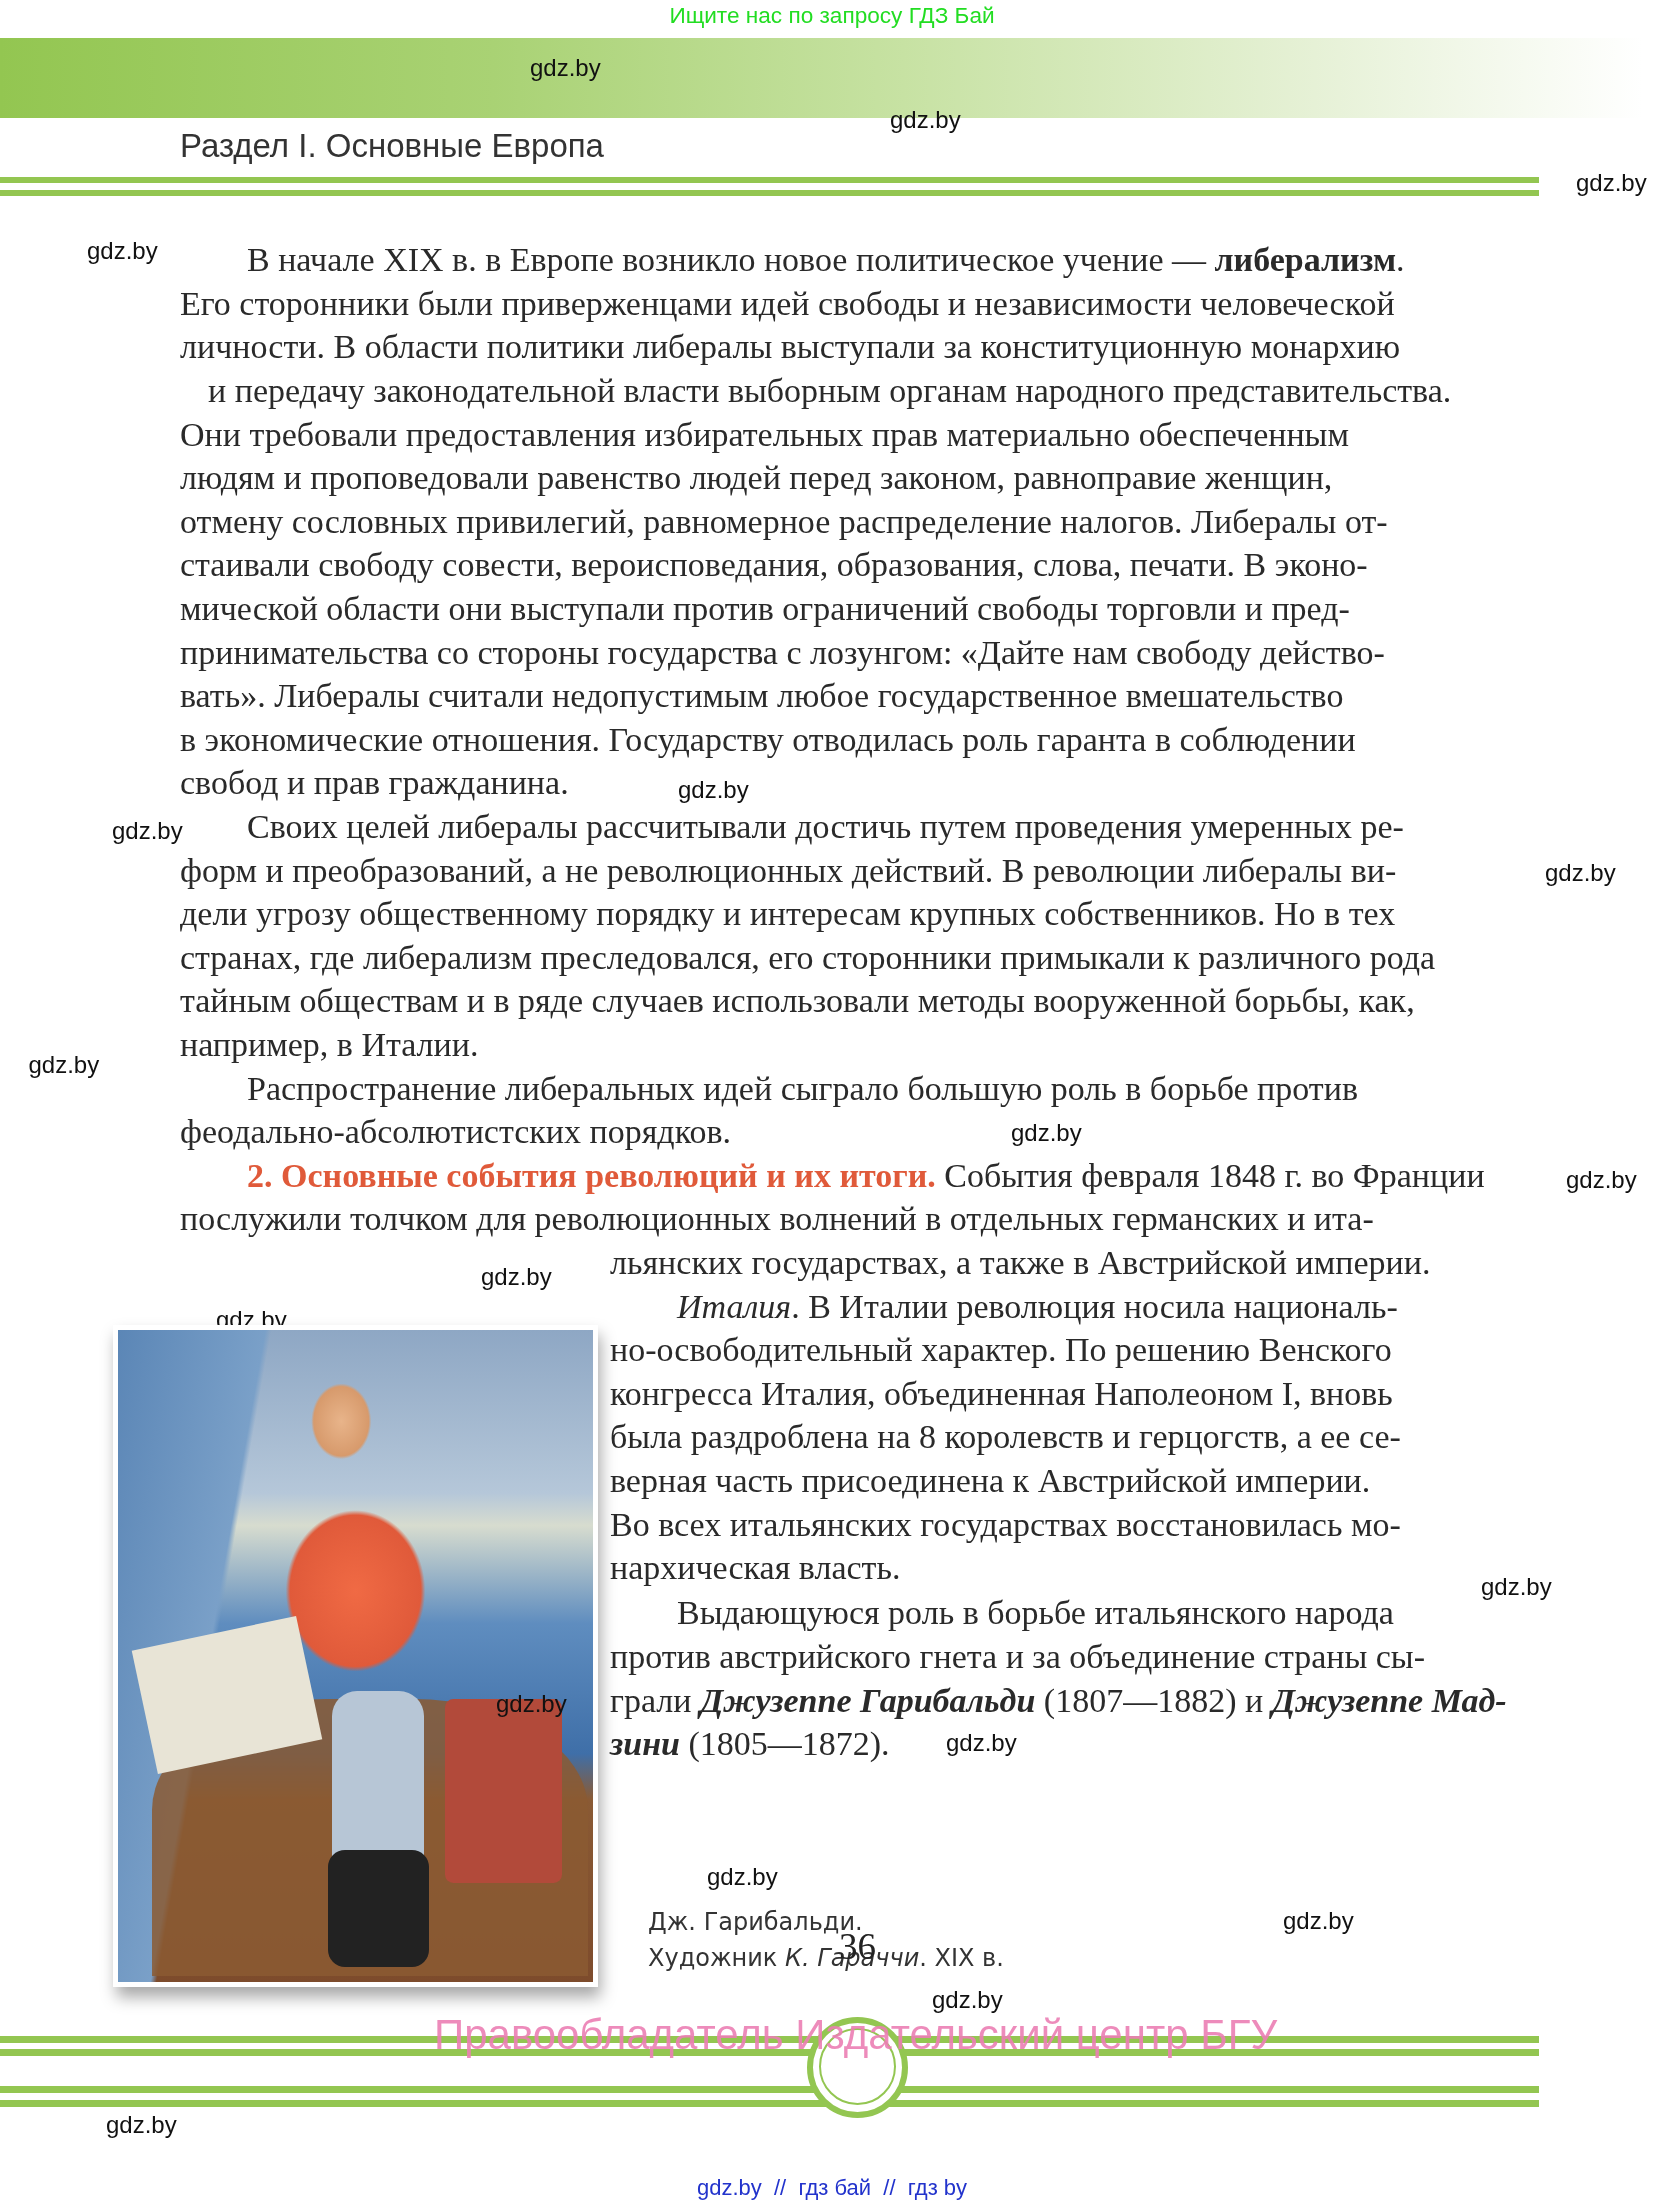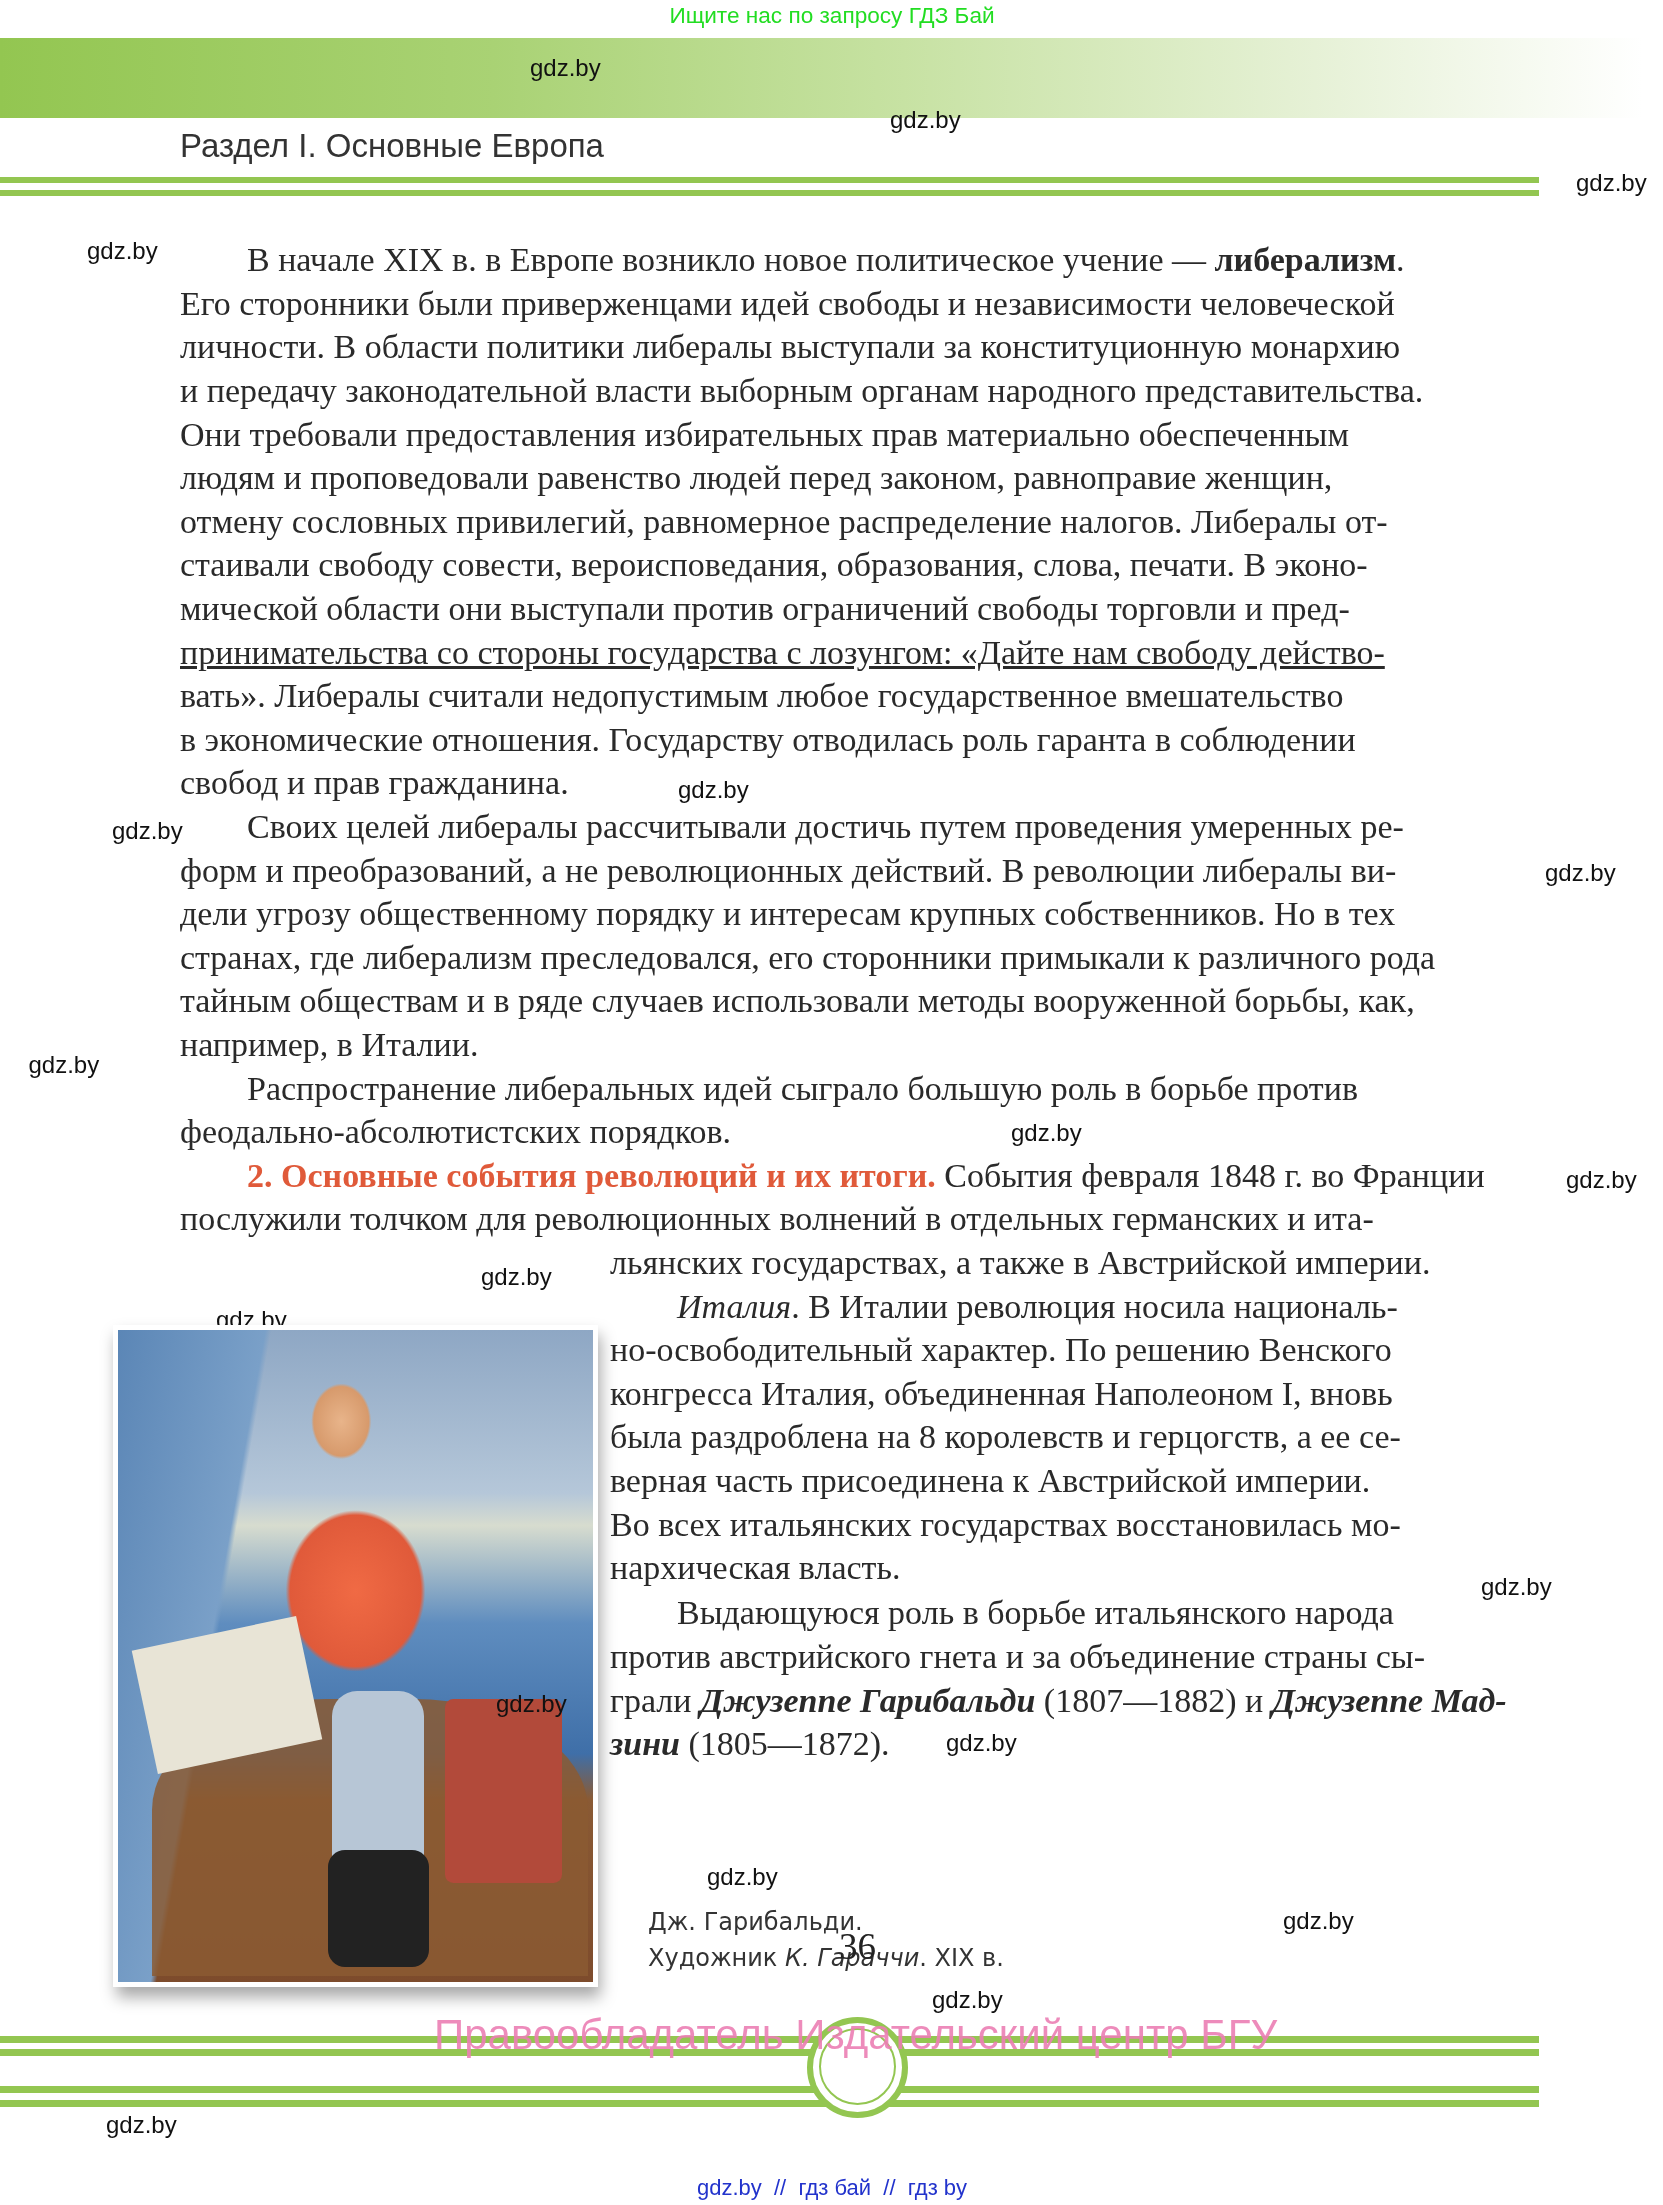--- a/index.html
+++ b/index.html
@@ -62,27 +62,27 @@
 <div class="abs wm" style="left:1481px;top:1573px;">gdz.by</div>
 <div class="abs wm" style="left:946px;top:1729px;">gdz.by</div>
 <div class="abs wm" style="left:707px;top:1863px;">gdz.by</div>
 <div class="abs wm" style="left:1283px;top:1907px;">gdz.by</div>
 <div class="abs wm" style="left:932px;top:1986px;">gdz.by</div>
 <div class="abs wm" style="left:106px;top:2111px;">gdz.by</div>
 
 <div class="abs line indent" style="top: 238px; width: 1358px; text-align: left; text-align-last: left;"><span>В начале XIX в. в Европе возникло новое политическое учение — </span><span class="b">либерализм</span><span>.</span></div>
 <div class="abs line" style="top: 282px; width: 1358px; text-align: left; text-align-last: left;">Его сторонники были приверженцами идей свободы и независимости человеческой</div>
 <div class="abs line" style="top: 325px; width: 1358px; text-align: left; text-align-last: left;">личности. В области политики либералы выступали за конституционную монархию</div>
-<div class="abs line" style="top: 369px; width: 1358px; text-align: left; text-align-last: left;">и передачу законодательной власти выборным органам народного представительства.</div>
+<div class="abs line" style="top: 369px; width: 1358px; text-align: left; text-align-last: left; margin-left: 28px;">и передачу законодательной власти выборным органам народного представительства.</div>
 <div class="abs line" style="top: 413px; width: 1358px; text-align: left; text-align-last: left;">Они требовали предоставления избирательных прав материально обеспеченным</div>
 <div class="abs line" style="top: 456px; width: 1358px; text-align: left; text-align-last: left;">людям и проповедовали равенство людей перед законом, равноправие женщин,</div>
 <div class="abs line" style="top: 500px; width: 1358px; text-align: left; text-align-last: left;">отмену сословных привилегий, равномерное распределение налогов. Либералы от-</div>
 <div class="abs line" style="top: 543px; width: 1358px; text-align: left; text-align-last: left;">стаивали свободу совести, вероисповедания, образования, слова, печати. В эконо-</div>
 <div class="abs line" style="top: 587px; width: 1358px; text-align: left; text-align-last: left;">мической области они выступали против ограничений свободы торговли и пред-</div>
-<div class="abs line" style="top: 631px; width: 1358px; text-align: center; text-align-last: left; text-decoration: underline;">принимательства со стороны государства с лозунгом: «Дайте нам свободу действо-</div>
+<div class="abs line" style="top: 631px; width: 1358px; text-align: center; text-align-last: left;">принимательства со стороны государства с лозунгом: «Дайте нам свободу действо-</div>
 <div class="abs line" style="top: 674px; width: 1358px; text-align: left; text-align-last: left;">вать». Либералы считали недопустимым любое государственное вмешательство</div>
 <div class="abs line" style="top: 718px; width: 1358px; text-align: left; text-align-last: left;">в экономические отношения. Государству отводилась роль гаранта в соблюдении</div>
 <div class="abs line" style="top: 761px; text-align: left; text-align-last: left; width: 1358px;">свобод и прав гражданина.</div>
 
 <div class="abs line indent" style="top: 805px; width: 1358px; text-align: left; text-align-last: left;">Своих целей либералы рассчитывали достичь путем проведения умеренных ре-</div>
 <div class="abs line" style="top: 849px; width: 1358px; text-align: left; text-align-last: left;">форм и преобразований, а не революционных действий. В революции либералы ви-</div>
 <div class="abs line" style="top: 892px; width: 1358px; text-align: left; text-align-last: left;">дели угрозу общественному порядку и интересам крупных собственников. Но в тех</div>
 <div class="abs line" style="top: 936px; width: 1358px; text-align: left; text-align-last: left;">странах, где либерализм преследовался, его сторонники примыкали к различного рода</div>
 <div class="abs line" style="top: 979px; width: 1358px; text-align: left; text-align-last: left;">тайным обществам и в ряде случаев использовали методы вооруженной борьбы, как,</div>
 <div class="abs line" style="top: 1023px; text-align: left; text-align-last: left; width: 1358px;">например, в Италии.</div>

